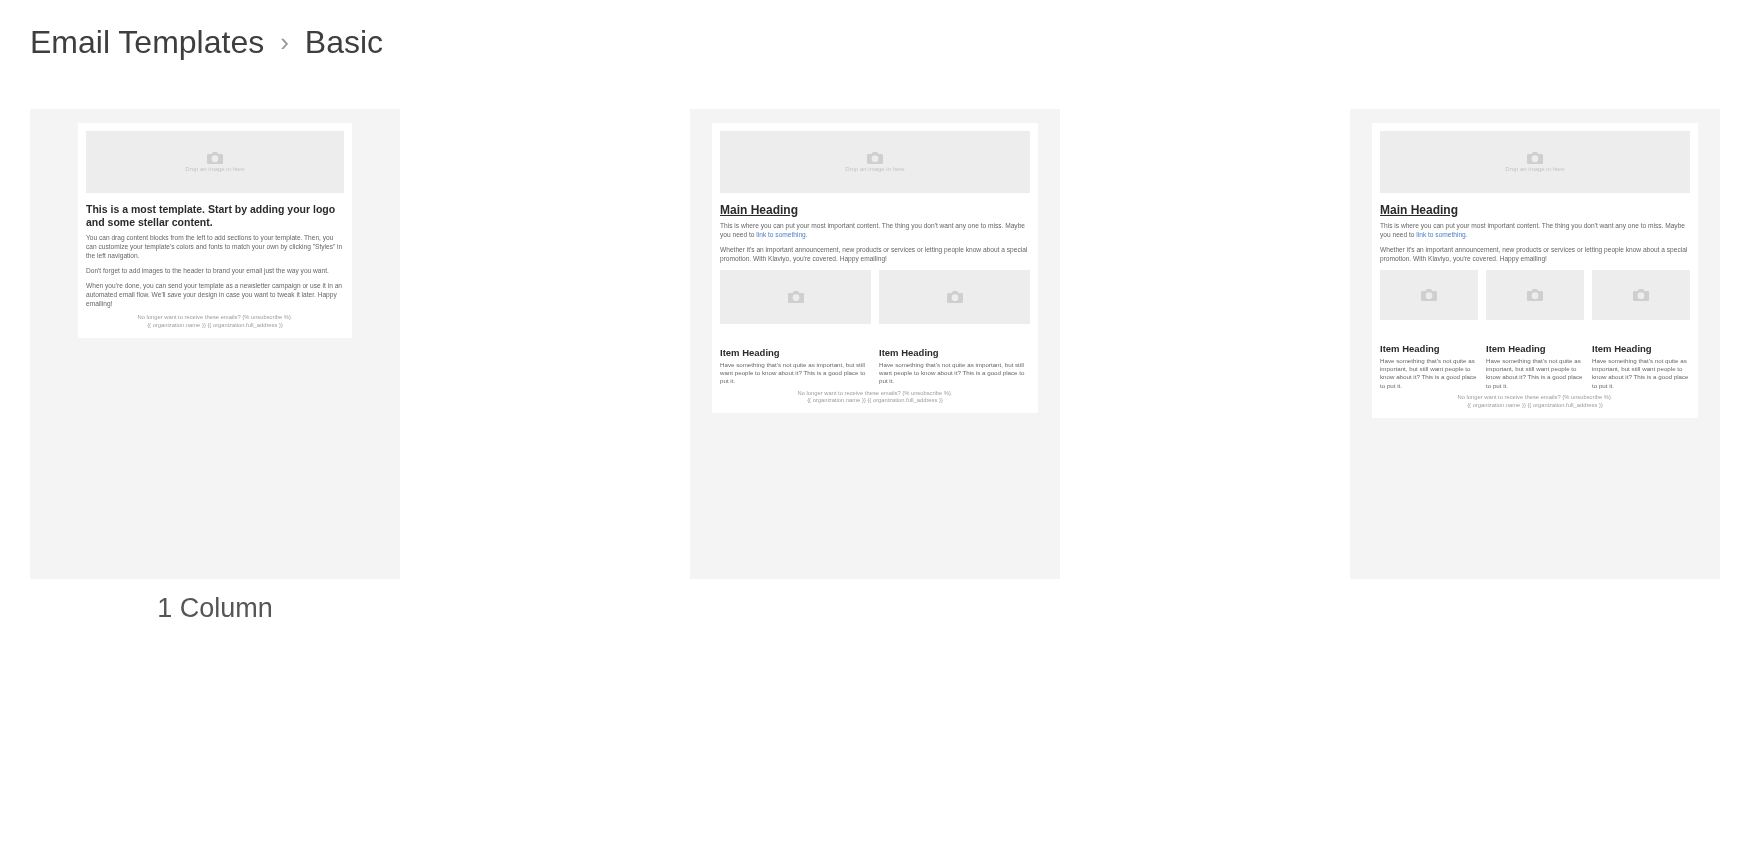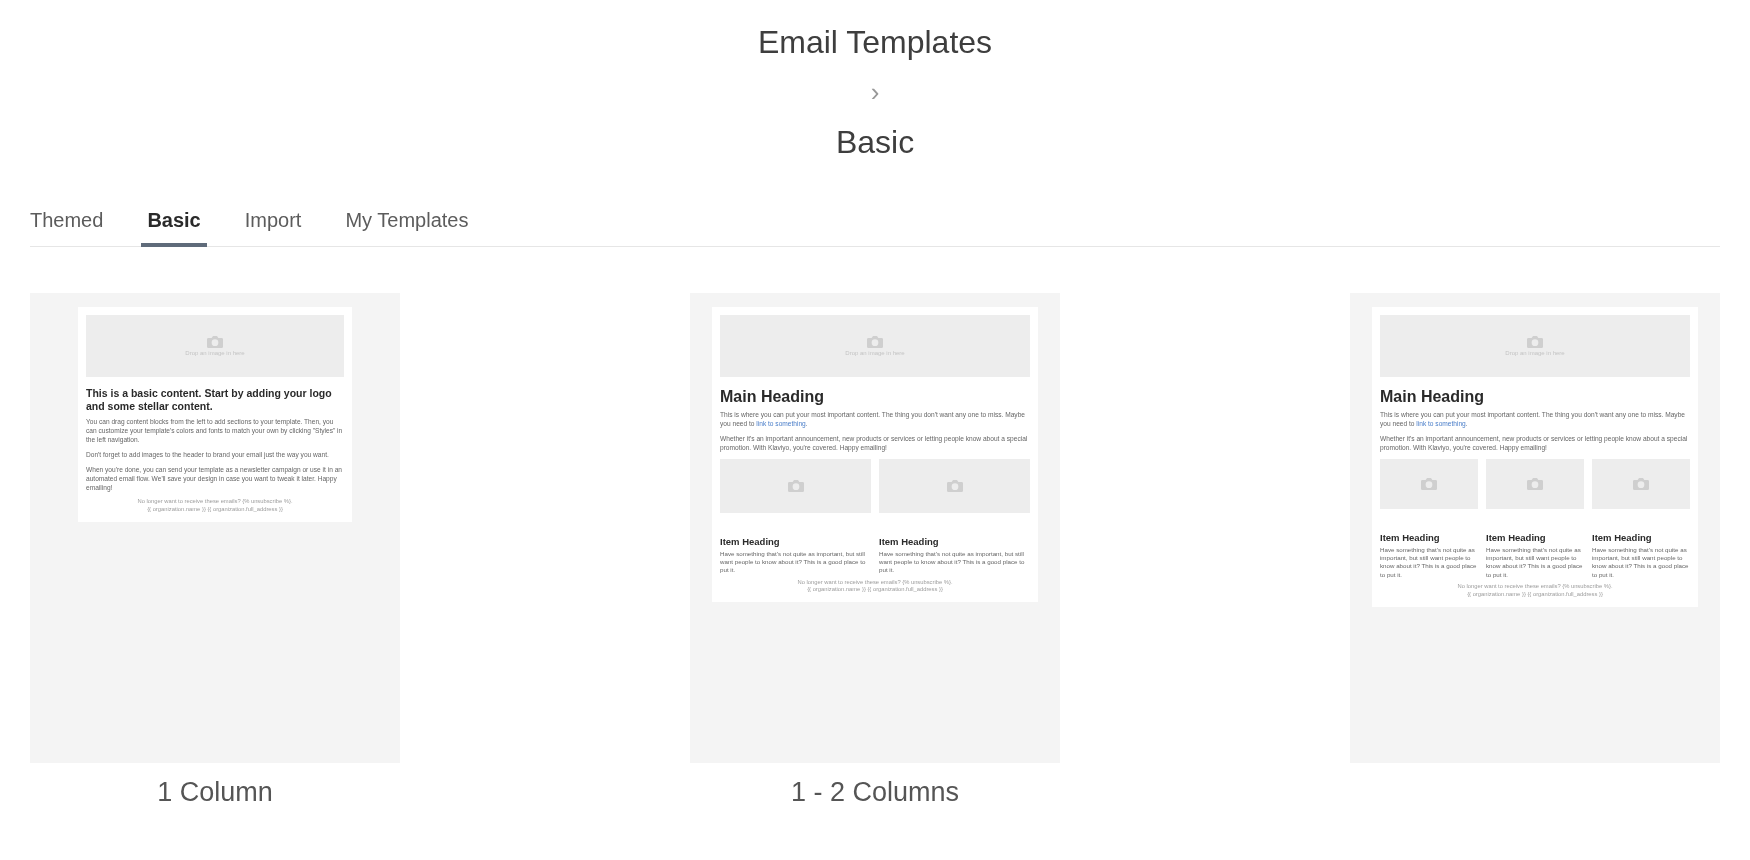--- a/index.html
+++ b/index.html
@@ -10,21 +10,20 @@
     }
     .page { padding: 24px 30px 40px; }
     .breadcrumb {
       display: flex;
       align-items: center;
       gap: 16px;
       font-size: 32px;
       font-weight: 400;
       color: #3e3e3e;
       margin-bottom: 48px;
-      flex-direction: column;
     }
     .breadcrumb .chevron { color: #999; font-size: 26px; }
     .tabs {
       display: flex;
       gap: 44px;
       border-bottom: 1px solid #e6e6e6;
       padding-left: 0;
     }
     .tab {
       font-size: 20px;
@@ -78,21 +77,21 @@
       justify-content: center;
       gap: 2px;
       margin-bottom: 10px;
     }
     .thumb .camera-icon { width: 16px; height: 12px; }
     .thumb .hero-text { font-size: 6px; color: #c4c4c4; }
     .thumb h4 {
       font-size: 10.5px; font-weight: 700; color: #2a2a2a;
       line-height: 1.25; margin-bottom: 5px;
     }
-    .thumb h4.main { font-size: 16px; margin-bottom: 4px; }
+    .thumb h4.main { font-size: 12px; margin-bottom: 4px; text-decoration: underline; }
     .thumb p { font-size: 6.6px; line-height: 1.35; margin-bottom: 6px; color: #666; }
     .thumb p .lnk { color: #4a7ec9; }
     .thumb .footer { text-align: center; font-size: 5.8px; color: #9c9c9c; line-height: 1.35; margin-top: 4px; }
     .thumb .cols { display: flex; gap: 8px; margin-top: 6px; }
     .thumb .col { flex: 1; }
     .thumb .col .imgbox {
       background: #ededed; height: 54px;
       display: flex; align-items: center; justify-content: center;
       margin-bottom: 6px;
     }
@@ -110,39 +109,33 @@
 </head>
 <body>
 
 <div class="page">
   <div class="breadcrumb">
     <span>Email Templates</span>
     <span class="chevron">›</span>
     <span>Basic</span>
   </div>
 
-  <div class="tabs">
-    <div class="tab">Themed</div>
-    <div class="tab active">Basic</div>
-    <div class="tab">Import</div>
-    <div class="tab">My Templates</div>
-  </div>
 
   <div class="grid">
 
     <div class="card-wrap">
       <div class="card-bg">
         <div class="thumb">
           <div class="hero">
             <svg class="camera-icon" viewBox="0 0 24 18" fill="#cfcfcf">
                 <path d="M9 0l-2 3H2a2 2 0 0 0-2 2v11a2 2 0 0 0 2 2h20a2 2 0 0 0 2-2V5a2 2 0 0 0-2-2h-5l-2-3H9zm3 5a5 5 0 1 1 0 10 5 5 0 0 1 0-10z"></path>
               </svg>
             <span class="hero-text">Drop an image in here</span>
           </div>
-          <h4>This is a basic content. Start by adding your logo and some stellar content.</h4>
+          <h4>This is a most template. Start by adding your logo and some stellar content.</h4>
           <p>You can drag content blocks from the left to add sections to your template. Then, you can customize your template's colors and fonts to match your own by clicking "Styles" in the left navigation.</p>
           <p>Don't forget to add images to the header to brand your email just the way you want.</p>
           <p>When you're done, you can send your template as a newsletter campaign or use it in an automated email flow. We'll save your design in case you want to tweak it later. Happy emailing!</p>
           <div class="footer">
             <div>No longer want to receive these emails? {% unsubscribe %}.</div>
             <div>{{ organization.name }} {{ organization.full_address }}</div>
           </div>
         </div>
       </div>
       <div class="card-label">1 Column</div>
@@ -179,21 +172,20 @@
               <h5>Item Heading</h5>
               <p>Have something that's not quite as important, but still want people to know about it? This is a good place to put it.</p>
             </div>
           </div>
           <div class="footer">
             <div>No longer want to receive these emails? {% unsubscribe %}.</div>
             <div>{{ organization.name }} {{ organization.full_address }}</div>
           </div>
         </div>
       </div>
-      <div class="card-label">1 - 2 Columns</div>
     </div>
 
     <div class="card-wrap">
       <div class="card-bg wider">
         <div class="thumb">
           <div class="hero">
             <svg class="camera-icon" viewBox="0 0 24 18" fill="#cfcfcf">
                 <path d="M9 0l-2 3H2a2 2 0 0 0-2 2v11a2 2 0 0 0 2 2h20a2 2 0 0 0 2-2V5a2 2 0 0 0-2-2h-5l-2-3H9zm3 5a5 5 0 1 1 0 10 5 5 0 0 1 0-10z"></path>
               </svg>
             <span class="hero-text">Drop an image in here</span>

